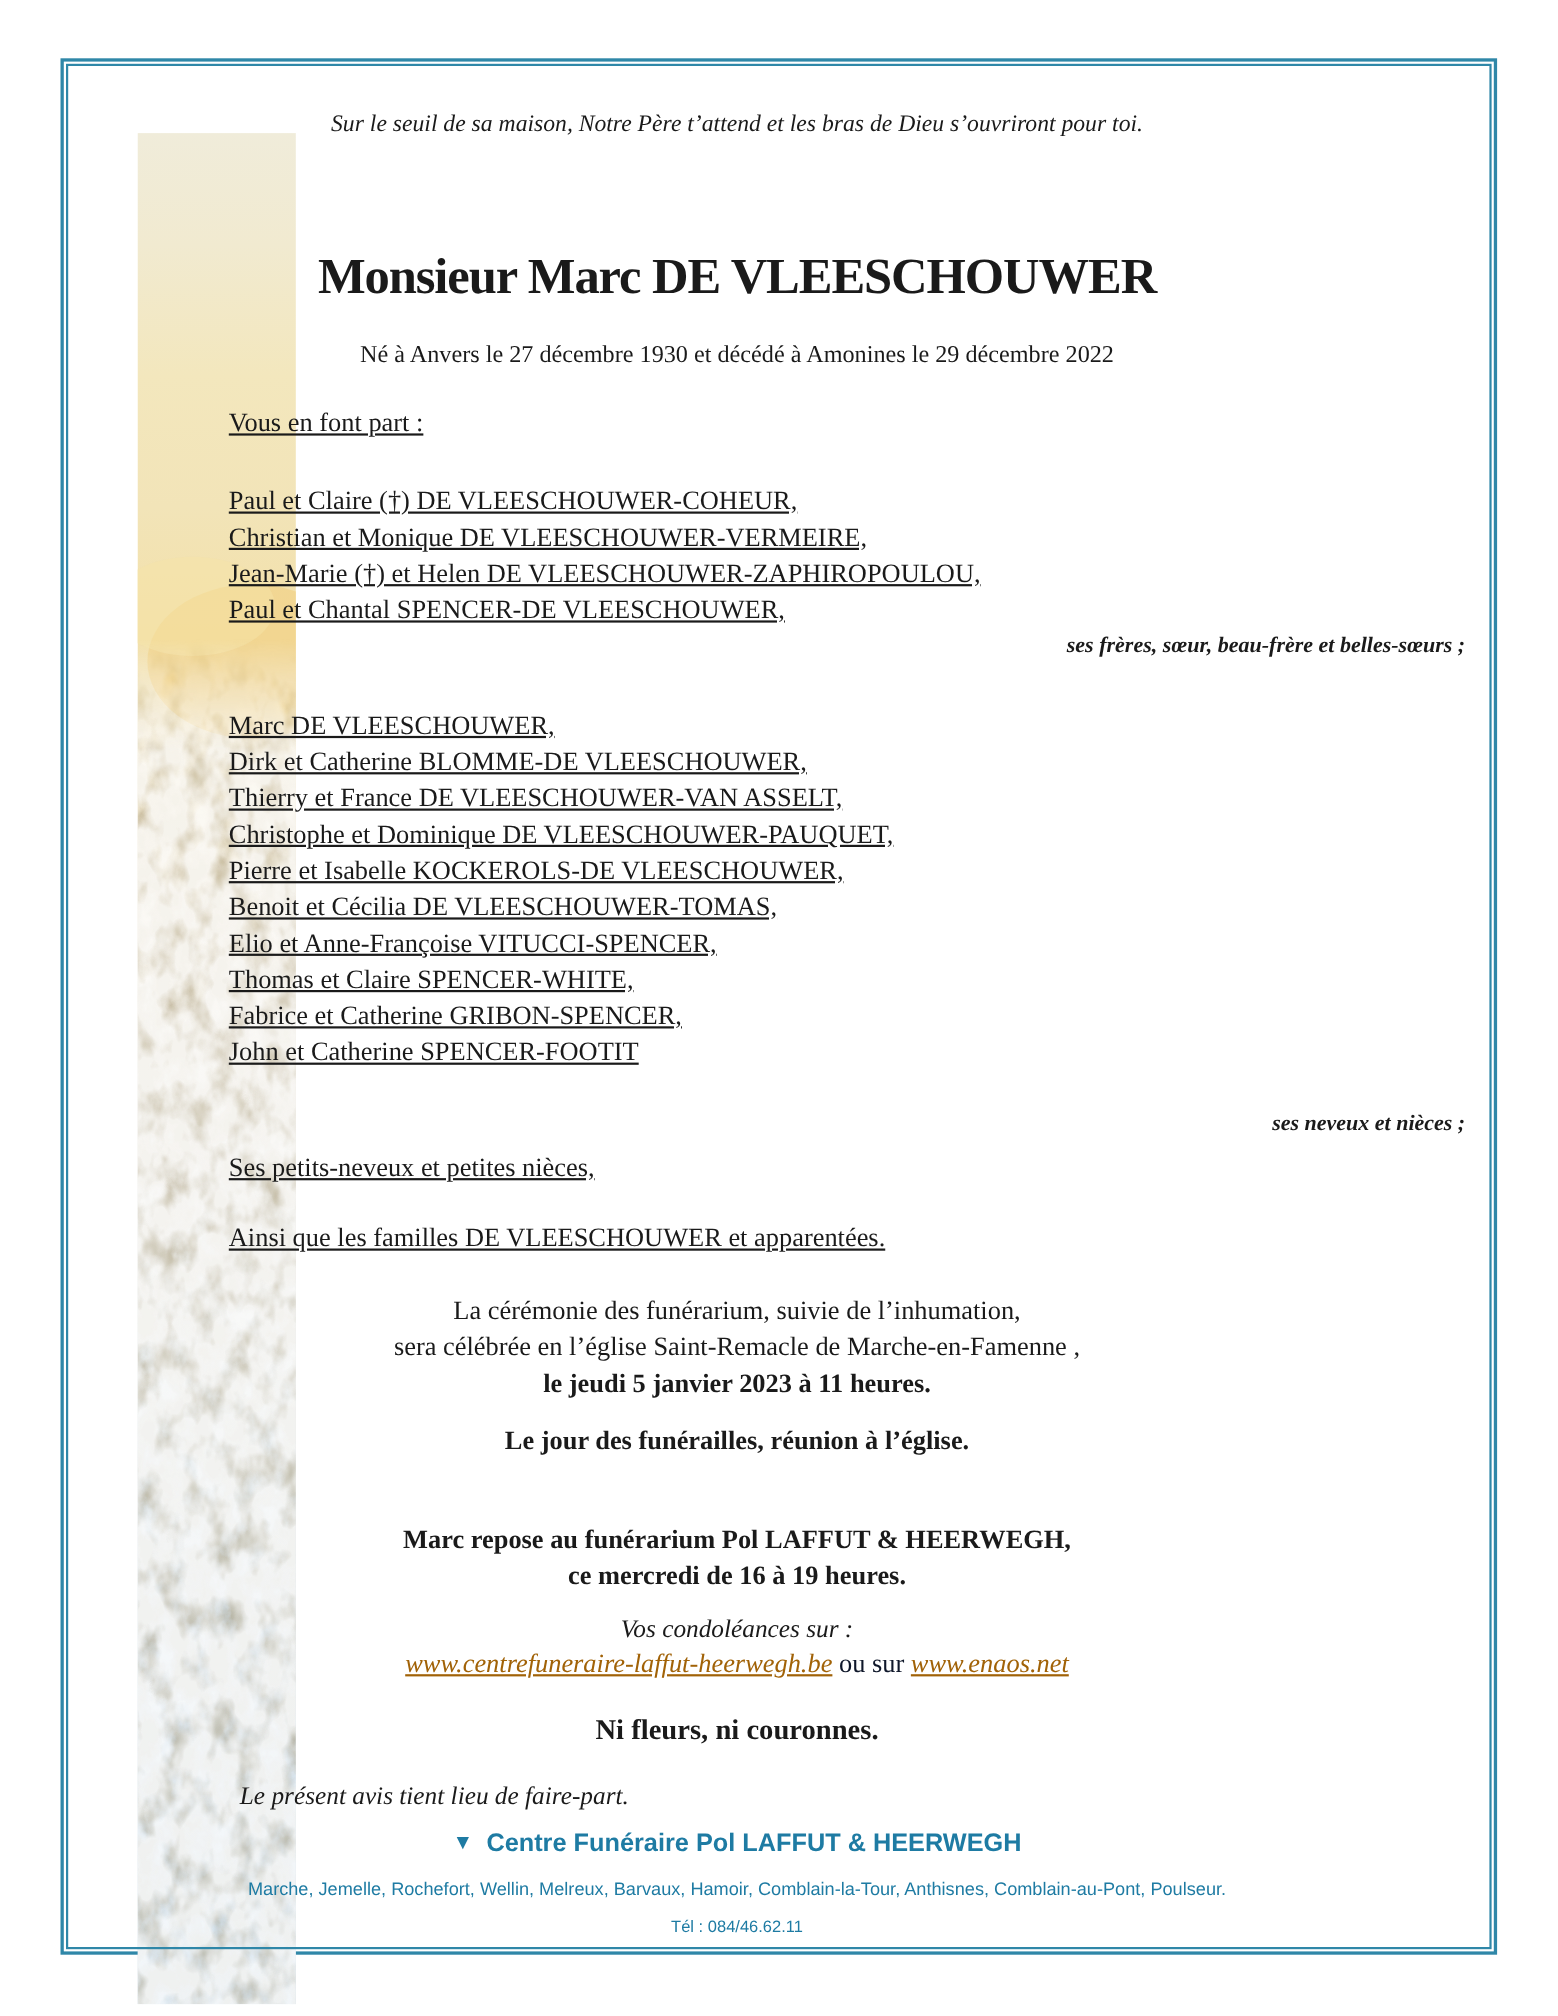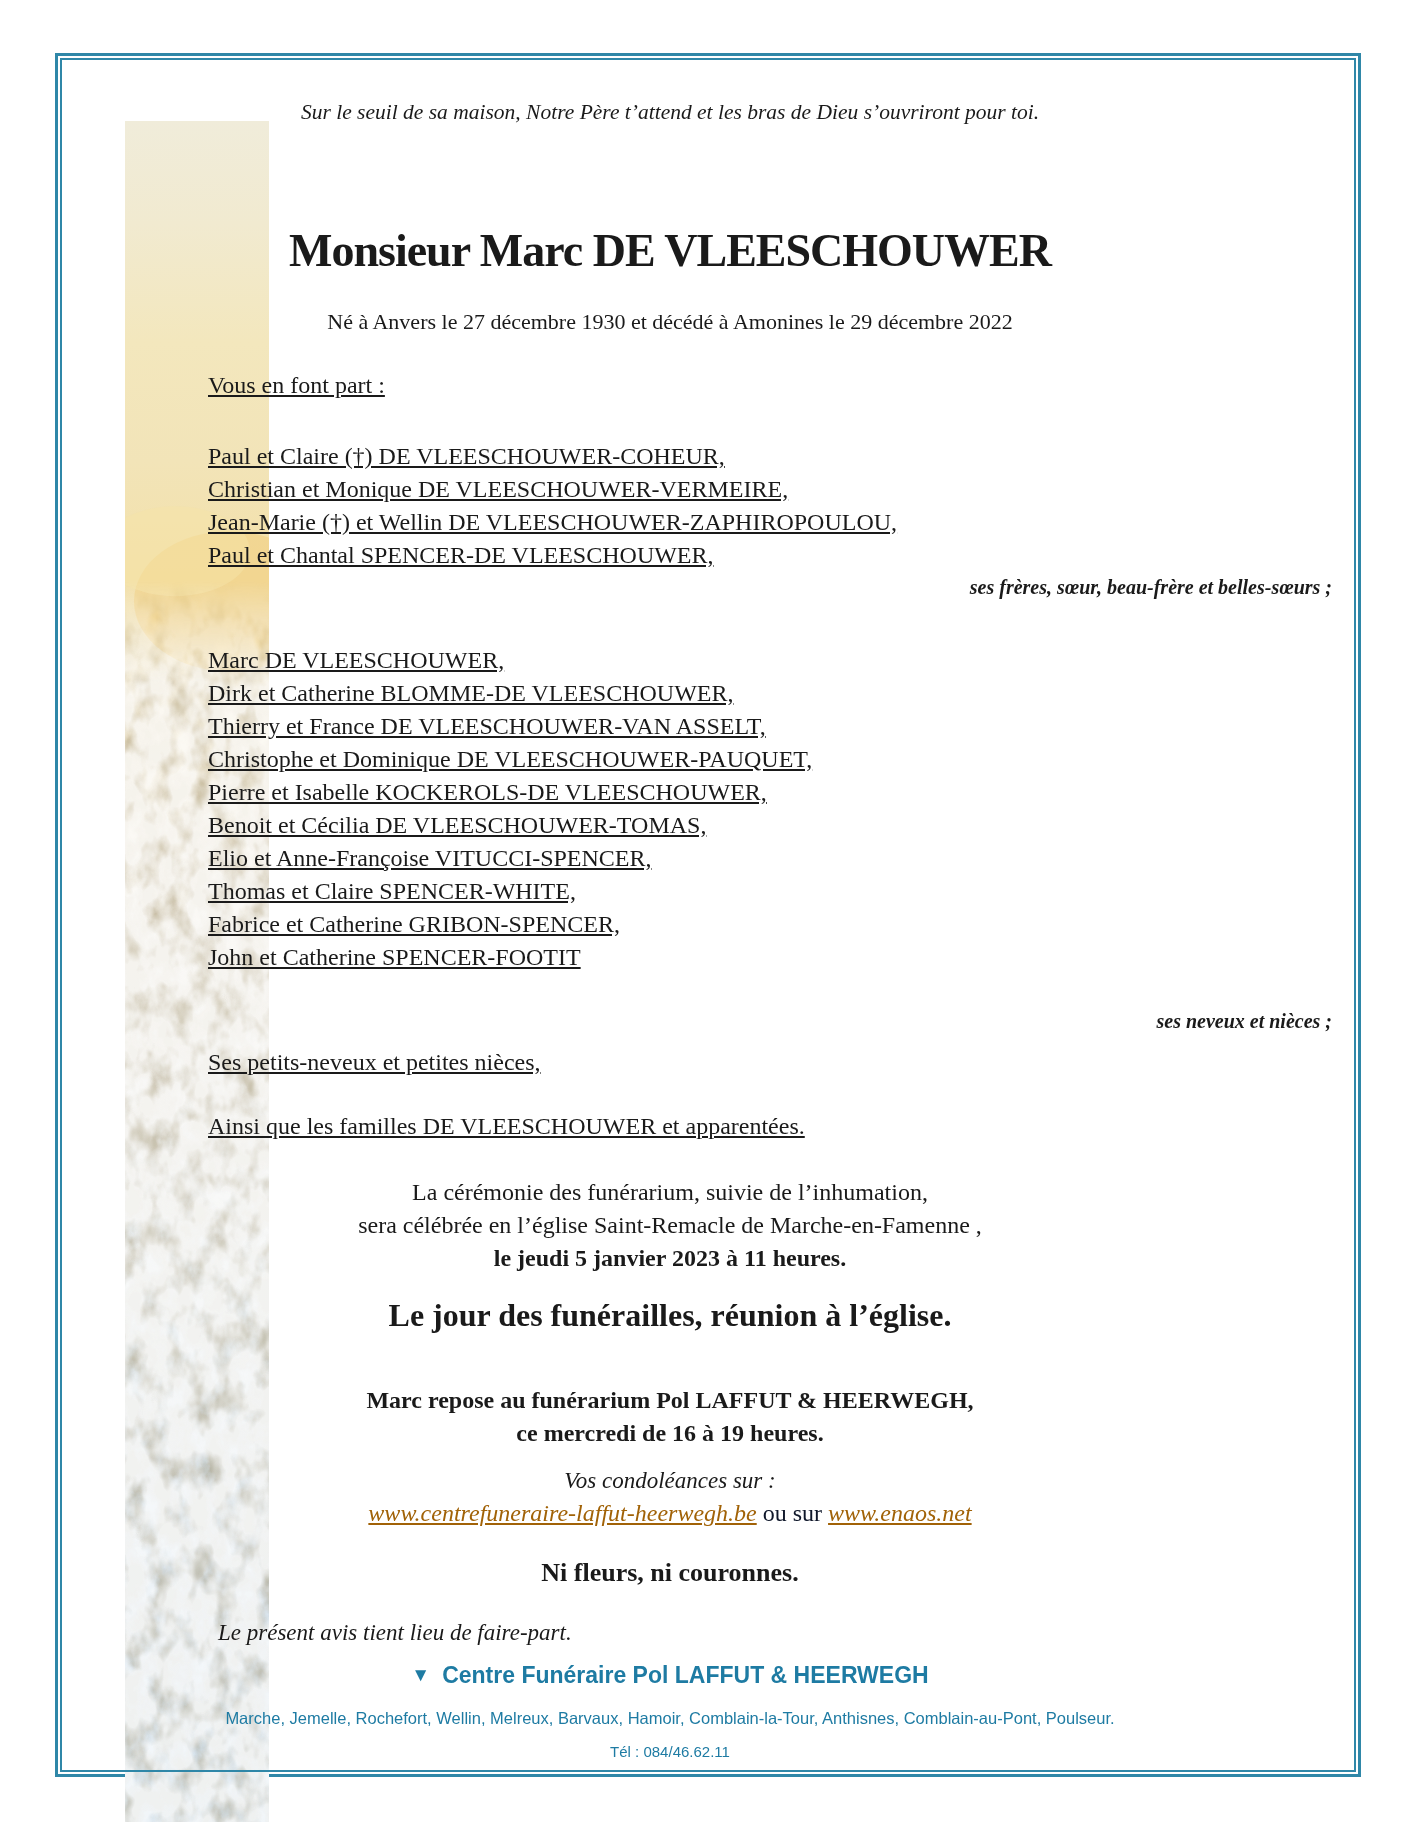--- a/index.html
+++ b/index.html
@@ -29,21 +29,21 @@
   .intro{top:369px;}
   .group1{top:440px;}
   .group2{top:644px;}
   .rel{font-weight:bold;font-style:italic;font-size:20px;}
   .rel1{top:576px;}
   .rel2{top:1010px;}
   .extra1{top:1046px;}
   .extra2{top:1110px;}
   .ceremony{top:1176px;font-size:24px;line-height:33px;}
   .bold{font-weight:bold;}
-  .meeting{top:1297px;font-size:32px;font-weight:bold;text-align:center;}
+  .meeting{top:1297px;font-size:24px;font-weight:bold;text-align:center;}
   .repose{top:1352px;font-size:24px;line-height:33px;font-weight:bold;margin-top:32px;}
   .condolabel{top:1468px;font-style:italic;font-size:23px;}
   .linksline{top:1500px;font-size:24px;}
   .linksline a{color:#a16207;font-style:italic;}
   .linksline .sep{color:#0f172a;font-style:normal;}
   .noflowers{top:1558px;font-weight:bold;font-size:26px;}
   .notice{top:1620px;left:218px;font-style:italic;font-size:23px;}
   .footer-sans{font-family:"Liberation Sans", sans-serif;color:#1e7ba3;}
   .brand{top:1662px;font-size:23px;font-weight:bold;}
   .brand .tri{font-size:19px;margin-right:12px;position:relative;top:-2px;}
@@ -106,21 +106,21 @@
 
 <div class="txt title center">Monsieur Marc DE VLEESCHOUWER</div>
 
 <div class="txt subtitle center">Né à Anvers le 27 décembre 1930 et décédé à Amonines le 29 décembre 2022</div>
 
 <div class="txt intro body-line">Vous en font part :</div>
 
 <div class="txt group1">
   <div class="body-line">Paul et Claire (†) DE VLEESCHOUWER-COHEUR,</div>
   <div class="body-line">Christian et Monique DE VLEESCHOUWER-VERMEIRE,</div>
-  <div class="body-line">Jean-Marie (†) et Wellin DE VLEESCHOUWER-ZAPHIROPOULOU,</div>
+  <div class="body-line">Jean-Marie (†) et Helen DE VLEESCHOUWER-ZAPHIROPOULOU,</div>
   <div class="body-line">Paul et Chantal SPENCER-DE VLEESCHOUWER,</div>
 </div>
 
 <div class="wide rel rel1 right">ses frères, sœur, beau-frère et belles-sœurs ;</div>
 
 <div class="txt group2">
   <div class="body-line">Marc DE VLEESCHOUWER,</div>
   <div class="body-line">Dirk et Catherine BLOMME-DE VLEESCHOUWER,</div>
   <div class="body-line">Thierry et France DE VLEESCHOUWER-VAN ASSELT,</div>
   <div class="body-line">Christophe et Dominique DE VLEESCHOUWER-PAUQUET,</div>

